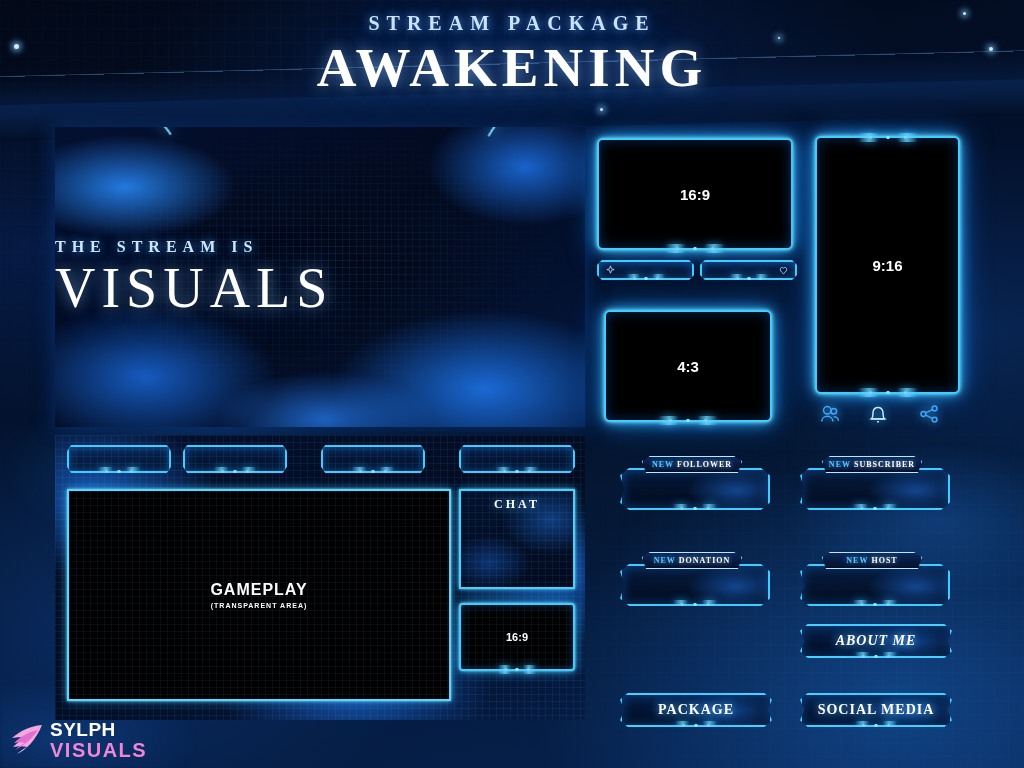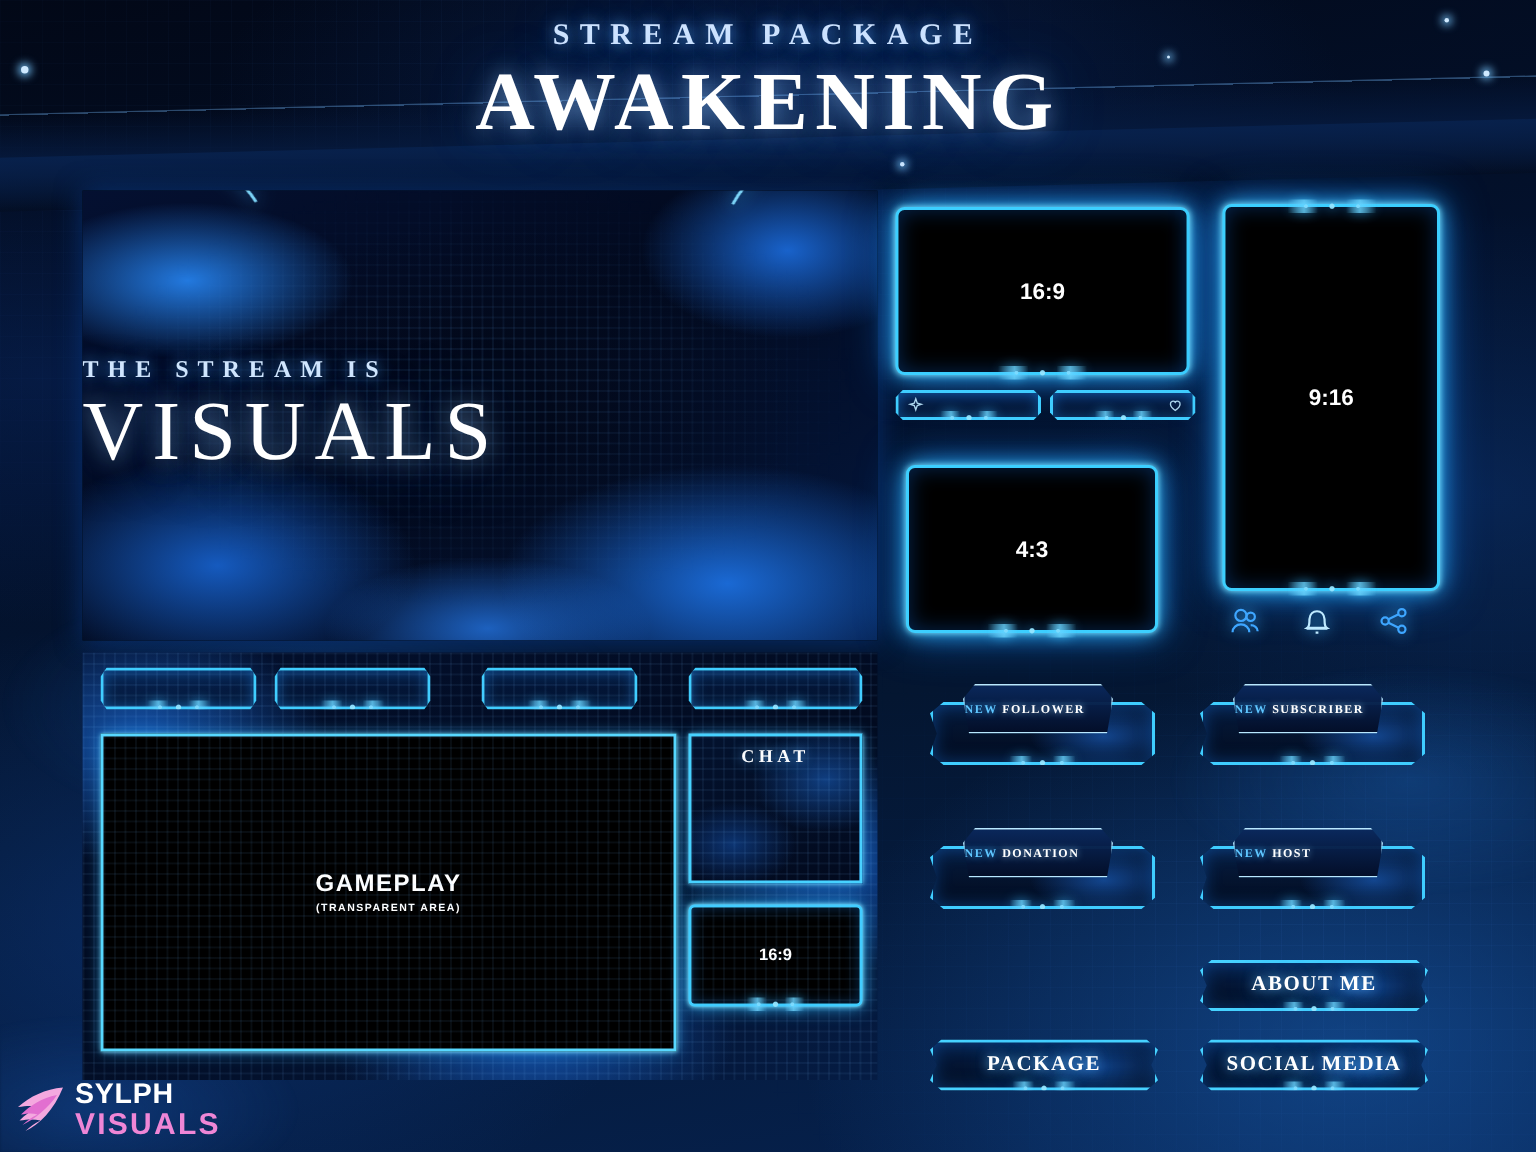--- a/index.html
+++ b/index.html
@@ -235,26 +235,26 @@
   .alert-body {
     position:absolute; left:0; top:12px; width:150px; height:42px;
     border:2px solid #3fcdff; border-radius:4px;
     background:
       radial-gradient(ellipse 70px 30px at 78% 55%, rgba(30,110,220,.55), transparent 70%),
       linear-gradient(180deg, rgba(5,26,60,.85), rgba(2,10,28,.95));
     box-shadow:0 0 3px #7fe4ff, 0 0 13px rgba(45,185,255,.9), inset 0 0 12px rgba(25,120,230,.45);
     clip-path:polygon(6% 0,94% 0,100% 18%,100% 82%,94% 100%,6% 100%,0 82%,3% 50%,0 18%);
   }
   .alert-tab {
-    position:absolute; left:22px; top:0; width:100px; height:33px;
+    position:absolute; left:22px; top:0; width:100px; height:17px;
     border:1.5px solid #b9e8ff; border-radius:2px;
     background:linear-gradient(180deg, rgba(10,40,92,.95), rgba(3,14,40,.98));
     box-shadow:0 0 3px rgba(180,235,255,.95), 0 0 10px rgba(60,190,255,.8);
     clip-path:polygon(8% 0,92% 0,100% 30%,96% 100%,4% 100%,0 30%);
-    display:flex; align-items:center; 
+    display:flex; align-items:center; justify-content:center;
     font-family:"Liberation Serif", serif; font-size:8px; font-weight:700;
     letter-spacing:1px; white-space:nowrap;
   }
   .alert-tab .n { color:#5fc6ff; text-shadow:0 0 5px rgba(60,180,255,.9); }
   .alert-tab .w { color:#ffffff; margin-left:3px; text-shadow:0 0 5px rgba(150,215,255,.85); }
   #alert-0 { left:620px; top:456px; }
   #alert-1 { left:800px; top:456px; }
   #alert-2 { left:620px; top:552px; }
   #alert-3 { left:800px; top:552px; }
 
@@ -268,21 +268,21 @@
     box-shadow:0 0 3px #8ae8ff, 0 0 14px rgba(48,190,255,.9), inset 0 0 12px rgba(25,120,230,.4);
     clip-path:polygon(5% 0,95% 0,100% 20%,97% 50%,100% 80%,95% 100%,5% 100%,0 80%,3% 50%,0 20%);
     display:flex; align-items:center; justify-content:center;
   }
   .panel-btn span {
     font-family:"Liberation Serif", serif; font-size:14px; font-weight:700;
     letter-spacing:1px; color:#ffffff;
     text-shadow:0 0 8px rgba(110,195,255,.95), 0 0 18px rgba(40,140,250,.7);
   }
   #panel-0 { left:620px; top:640px; }
-  #panel-1 { left:800px; top:640px; }
+  #panel-1 { left:800px; top:624px;font-style:italic; }
   #panel-2 { left:620px; top:693px; }
   #panel-3 { left:800px; top:693px; }
 
   
   #logo { position:absolute; left:8px; bottom:8px; display:flex; align-items:center; z-index:8; }
   #logo-mark { width:36px; height:34px; margin-right:6px; }
   #logo-text { line-height:1; }
   #logo-a { font-size:19px; font-weight:bold; color:#fff; letter-spacing:.5px; }
   #logo-b { font-size:20px; font-weight:bold; color:#ef86d6; letter-spacing:1.5px; margin-top:1px; }
 </style>

